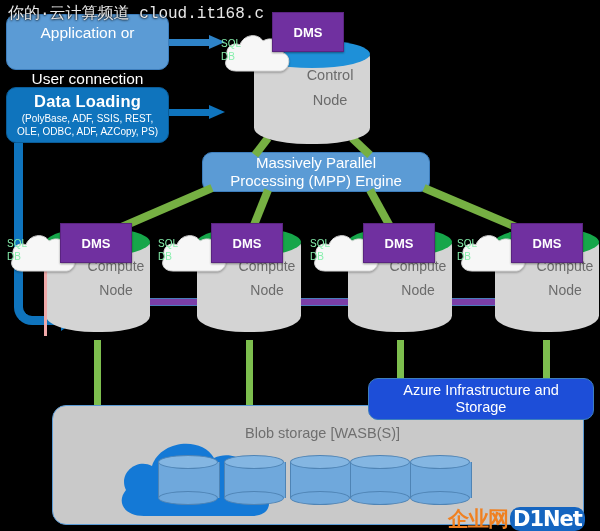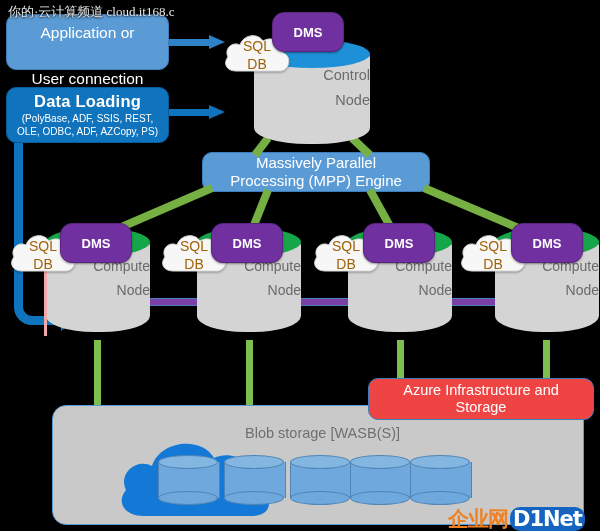--- a/index.html
+++ b/index.html
@@ -49,21 +49,21 @@
   #mpp-box {
     left: 202px; top: 152px; width: 228px; height: 40px;
     background: #5B9BD5;
     border: 1px solid #3d7ebd;
     font-size: 15px;
   }
   #mpp-box .l1, #mpp-box .l2 { display: block; white-space: nowrap; }
 
   #azure-box {
     left: 368px; top: 378px; width: 226px; height: 42px;
-    background: #ef4444;
+    background: #1d4ed8;
     border: 1px solid #3d7ebd;
     font-size: 14.5px;
     z-index: 26;
   }
   #azure-box .l1, #azure-box .l2 { display: block; white-space: nowrap; }
 
   
   .arrow { position: absolute; height: 14px; }
   .arrow .shaft { position: absolute; left: 0; top: 4px; height: 7px; }
   .arrow .head {
@@ -107,21 +107,21 @@
     border-radius: 4px 4px 46% 46% / 4px 4px 18% 18%;
   }
   .node .top-ellipse {
     position: absolute; left: 0; top: 0;
     width: 100%; height: 28px;
     border-radius: 50%;
   }
   .node .label {
     position: absolute; left: 0; right: 0; top: 45%;
     transform: translateY(-42%);
-    text-align: right;
+    text-align: center;
     color: #6b6b6b;
     font-size: 14px;
     line-height: 1.75;
     pointer-events: none;
     padding-left: 36px;
   }
   .node .label .l1, .node .label .l2 { display: block; }
 
   #control-node { left: 254px; top: 40px; width: 116px; height: 104px; }
   #control-node .top-ellipse { background: #1E90D8; }
@@ -141,38 +141,38 @@
   }
 
   
   .cloud {
     position: absolute; z-index: 18;
     width: 72px; height: 46px;
   }
   .cloud .c-shape { position: absolute; inset: 0; filter: drop-shadow(0 1px 1px rgba(0,0,0,.35)); }
   .cloud .c-text {
     position: absolute; left: 0; right: 0; top: 9px;
-    text-align: center; color: #a16207;
-    font-size: 14px; line-height: 1.25;
+    color: #86efac;
+    font-size: 10px; line-height: 1.25;
   }
   .cloud .c-text .l1, .cloud .c-text .l2 { display: block; }
   #cloud-control { left: 221px; top: 29px; }
   .cloud-compute { top: 229px; }
   #cloud-1 { left: 7px; }
   #cloud-2 { left: 158px; }
   #cloud-3 { left: 310px; }
   #cloud-4 { left: 457px; }
 
   
   .dms {
     position: absolute; z-index: 22;
     width: 70px; height: 38px;
     background: #7030A0;
     border: 1px solid #5a2480;
-    border-radius: 12px;
+    border-radius: 0;
     display: flex; align-items: center; justify-content: center;
     color: #ffffff; font-size: 13px; font-weight: bold;
     box-shadow: 0 1px 2px rgba(0,0,0,.4);
   }
   #dms-control { left: 272px; top: 12px; }
   .dms-compute { top: 223px; }
   #dms-1 { left: 60px; }
   #dms-2 { left: 211px; }
   #dms-3 { left: 363px; }
   #dms-4 { left: 511px; }
@@ -220,23 +220,23 @@
   }
   #bcyl-1 { left: 158px; top: 455px; }
   #bcyl-2 { left: 224px; top: 455px; }
   #bcyl-3 { left: 290px; top: 455px; }
   #bcyl-4 { left: 350px; top: 455px; }
   #bcyl-5 { left: 410px; top: 455px; }
 
   
   #watermark-top {
     position: absolute; left: 8px; top: 3px; z-index: 40;
-    font-size: 13px; color: #e8e8e8; white-space: nowrap;
+    font-size: 16px; color: #e8e8e8; white-space: nowrap;
     text-shadow: 0 0 2px #000, 0 0 3px #000;
-    font-family: Liberation Serif, serif;
+    font-family: Liberation Mono, monospace;
   }
   #logo {
     position: absolute; left: 448px; top: 486px; z-index: 41;
     display: flex; flex-direction: column; align-items: flex-start;
   }
   #logo-row { display: flex; align-items: center; margin-top: 19px; }
   #logo-cn {
     font-size: 21px; font-weight: bold; color: #F08020;
     font-family: "DejaVu Sans", sans-serif; letter-spacing: -1px;
   }

